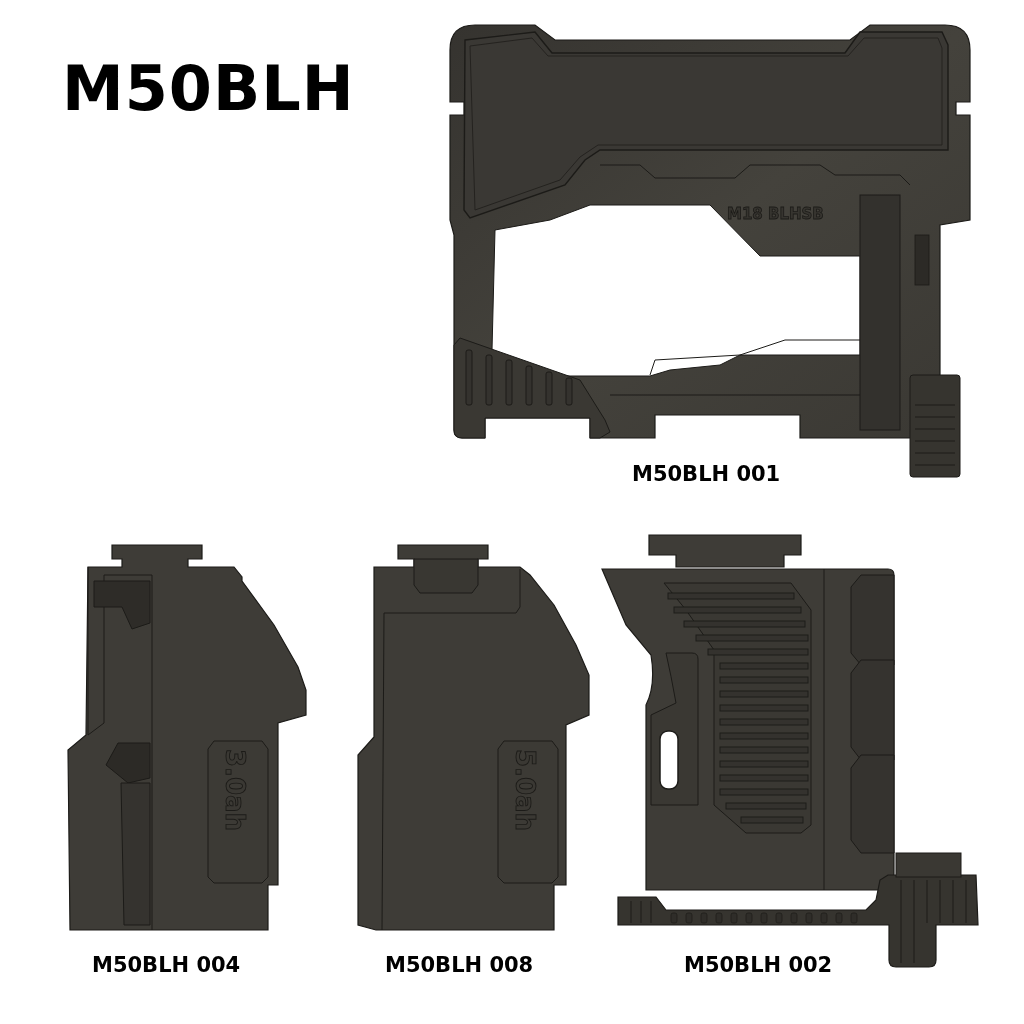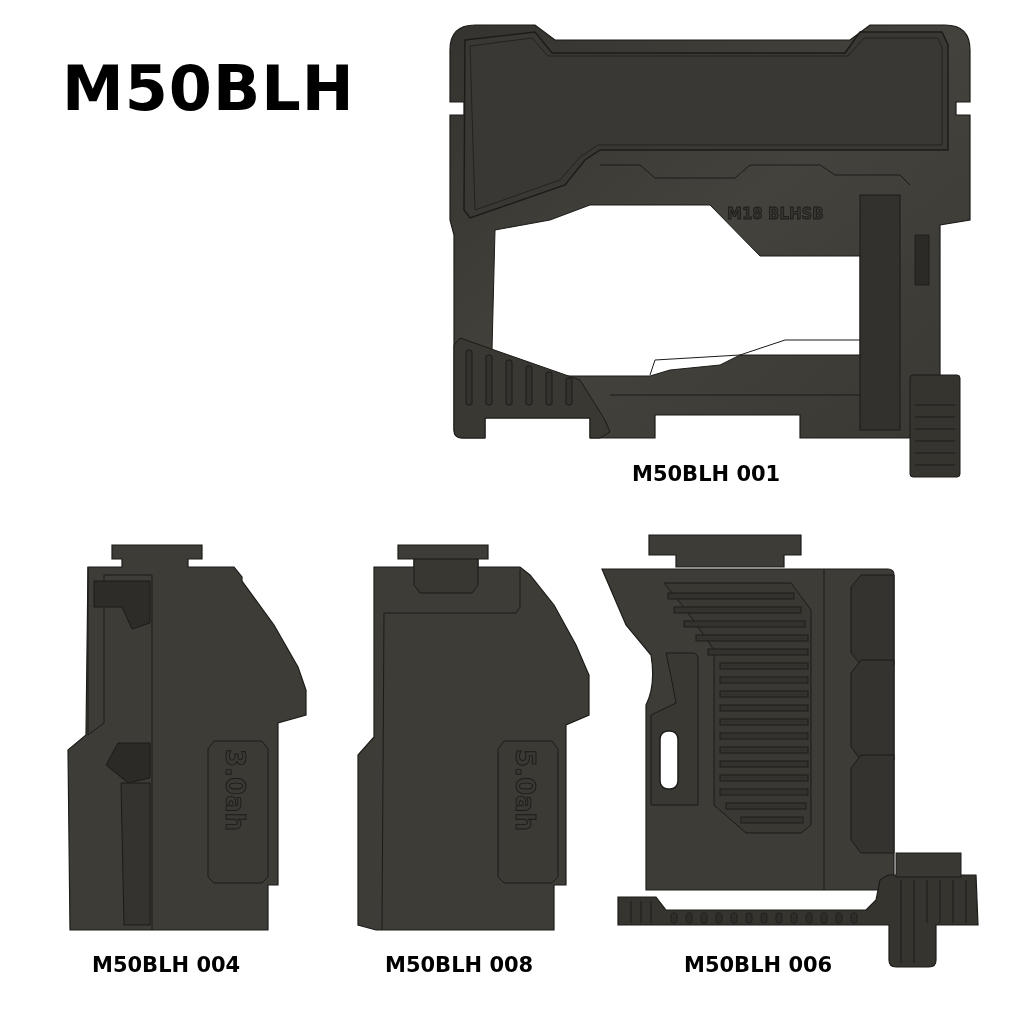--- a/index.html
+++ b/index.html
@@ -143,13 +143,13 @@
     <rect x="165" y="378" width="6" height="10" rx="2"></rect>
       <rect x="180" y="378" width="6" height="10" rx="2"></rect>
     <rect x="195" y="378" width="6" height="10" rx="2"></rect>
       <rect x="210" y="378" width="6" height="10" rx="2"></rect>
     <rect x="225" y="378" width="6" height="10" rx="2"></rect>
       <rect x="240" y="378" width="6" height="10" rx="2"></rect>
     <rect x="255" y="378" width="6" height="10" rx="2"></rect>
   </g>
   <rect x="300" y="318" width="65" height="24" fill="#3a3833" stroke="#1c1b18" stroke-width="1"></rect>
 </svg>
-<div class="label" style="left:684px;top:955px;">M50BLH 006</div>
+<div class="label" style="left:684px;top:955px;">M50BLH 002</div>
 
 </body></html>

